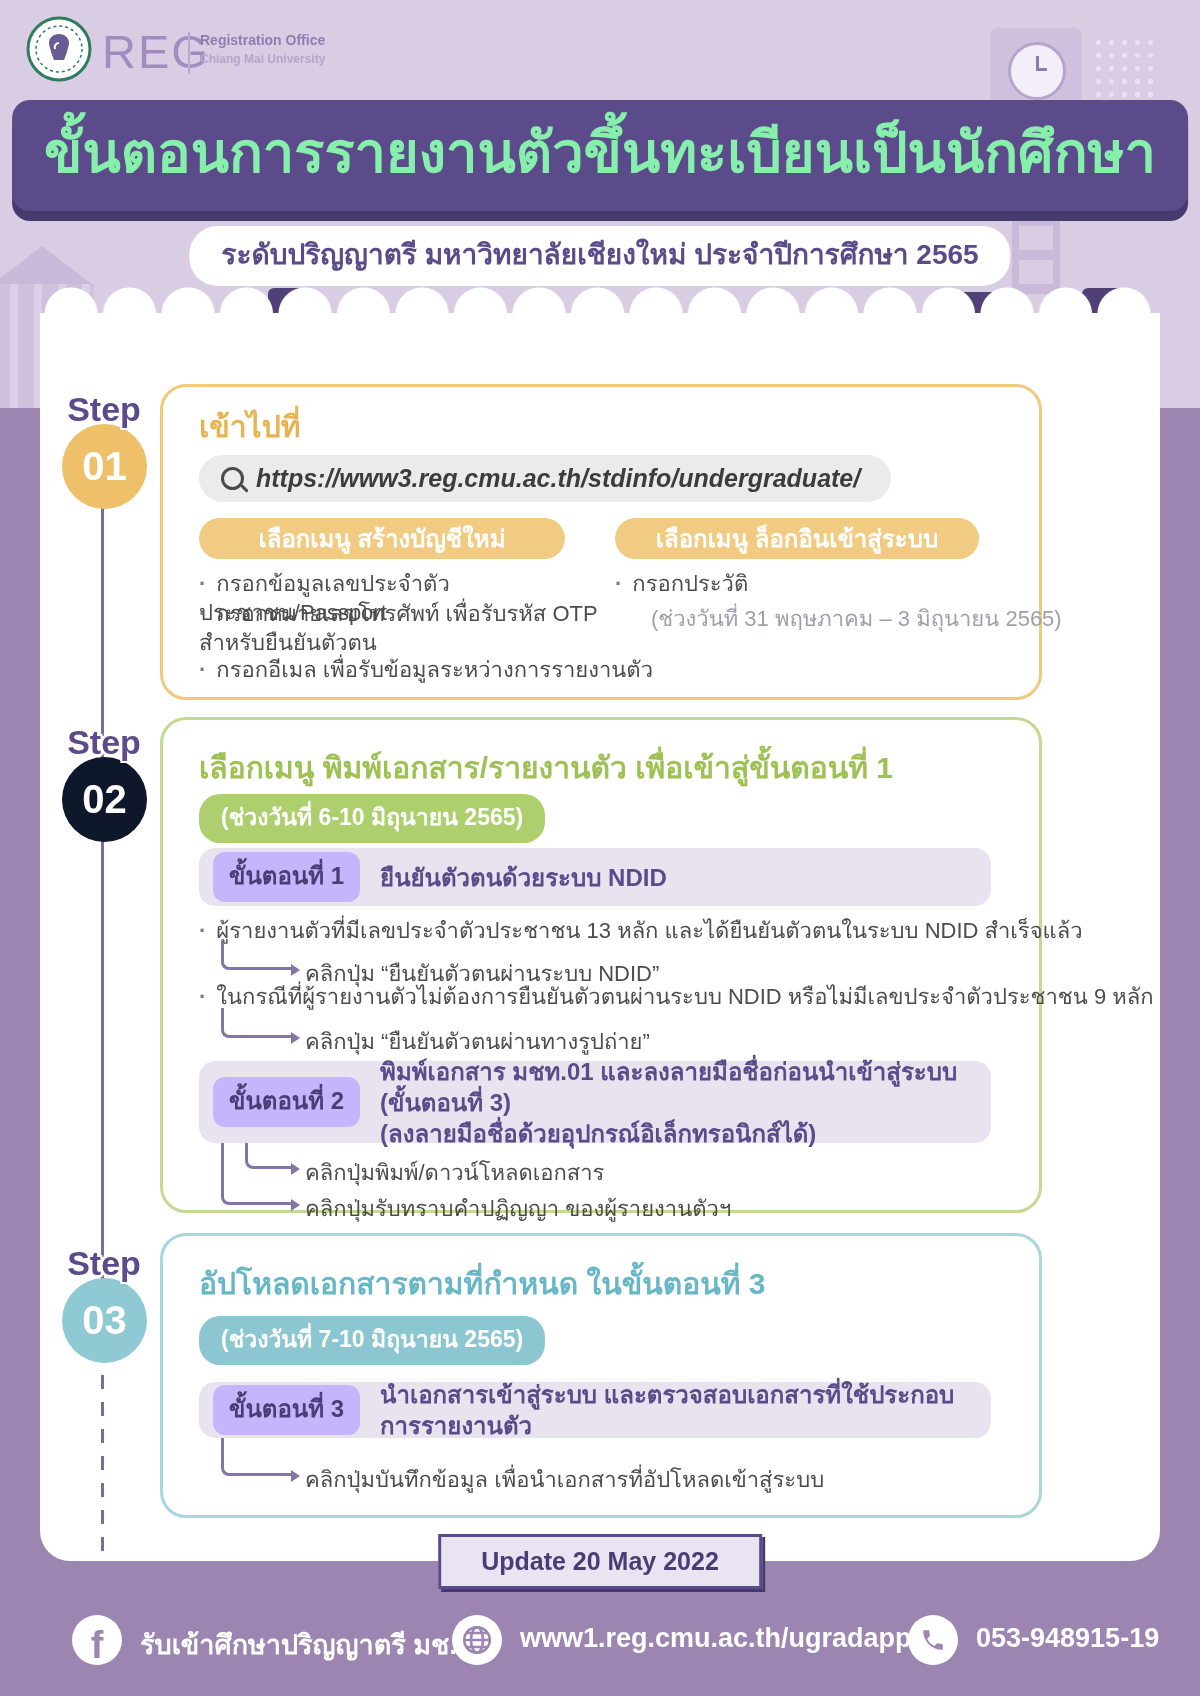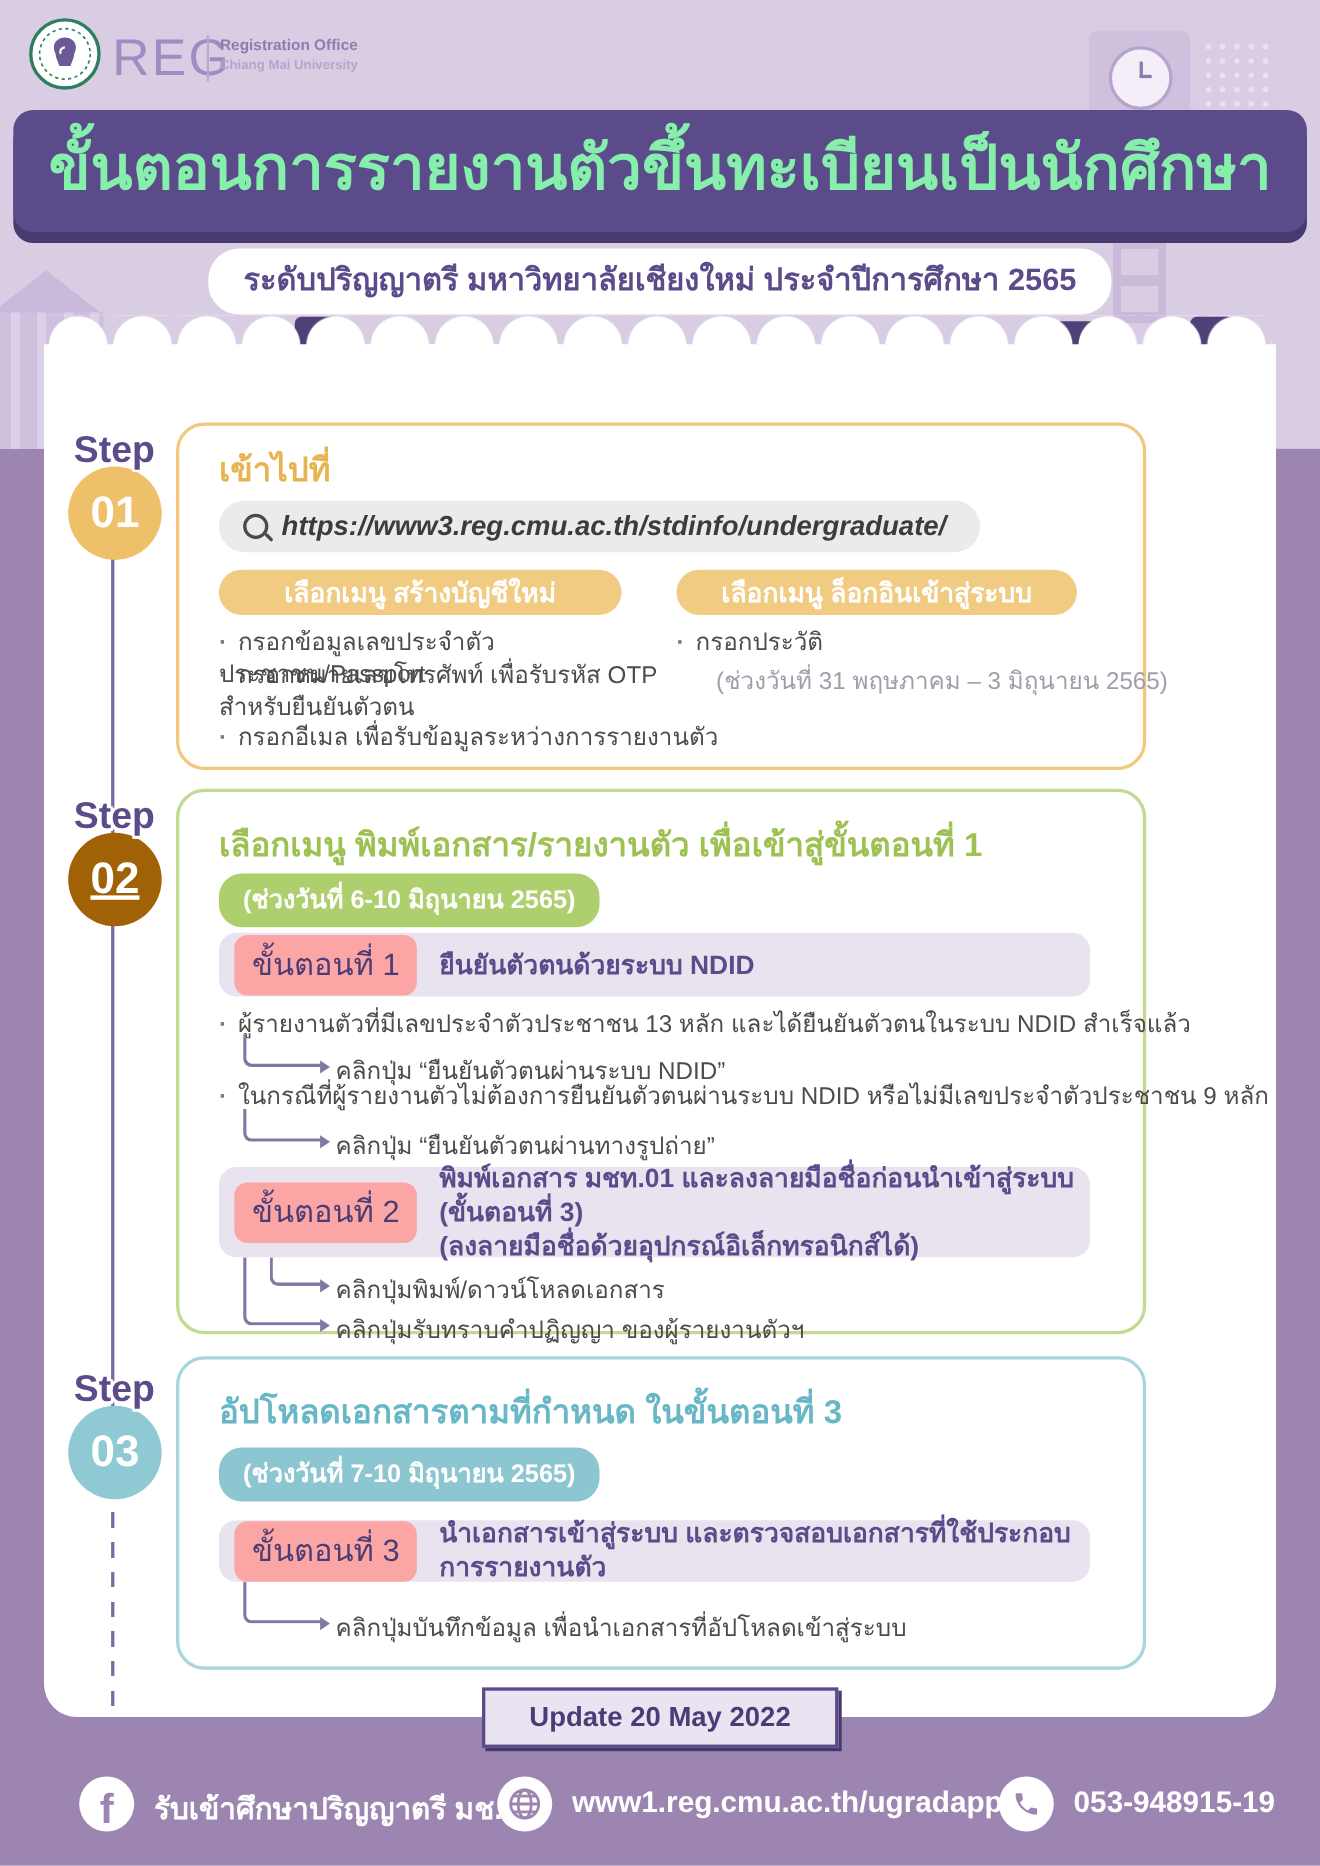--- a/index.html
+++ b/index.html
@@ -43,21 +43,21 @@
   .search-pill{background:#ebebeb;border-radius:24px;height:47px;display:flex;align-items:center;gap:12px;padding:0 22px;box-sizing:border-box;}
   .mag{width:17px;height:17px;border:3px solid #4a4a4a;border-radius:50%;position:relative;flex:0 0 auto;}
   .mag::after{content:"";position:absolute;width:9px;height:3px;background:#4a4a4a;transform:rotate(45deg);right:-8px;bottom:-3px;border-radius:2px;}
   .url-text{font-size:25px;font-weight:700;font-style:italic;color:#3c3c3c;white-space:nowrap;}
   .menu-btn{background:#f2cb83;color:#fff;font-size:24px;font-weight:800;border-radius:22px;height:41px;display:flex;align-items:center;justify-content:center;white-space:nowrap;}
   .bullet{font-size:22px;color:#4c4c4c;line-height:29px;}
   .bullet .dot{color:#7a7a7a;font-weight:800;margin-right:10px;}
   .note-gray{font-size:22px;color:#a39daa;white-space:nowrap;}
   .date-badge{color:#fff;font-size:23px;font-weight:800;border-radius:21px;padding:5px 22px 8px;white-space:nowrap;display:inline-block;}
   .sub-box{background:#e9e3f0;border-radius:16px;display:flex;align-items:center;gap:20px;padding:0 14px;box-sizing:border-box;}
-  .sub-label{background:#fca5a5;border-radius:12px;color:#4a3d75;font-size:28px;font-weight:400;padding:4px 16px 7px;white-space:nowrap;flex:0 0 auto;}
+  .sub-label{background:#c4b5fd;border-radius:12px;color:#4a3d75;font-size:24px;font-weight:700;padding:4px 16px 7px;white-space:nowrap;flex:0 0 auto;}
   .sub-text{color:#5b4b8a;font-size:24px;font-weight:700;line-height:31px;}
   .action{font-size:22px;color:#4c4c4c;white-space:nowrap;z-index:4;}
   .connL{border-left:3px solid #8376a5;border-bottom:3px solid #8376a5;border-bottom-left-radius:8px;box-sizing:border-box;z-index:3;}
   .arrowR{width:0;height:0;border-top:6px solid transparent;border-bottom:6px solid transparent;border-left:9px solid #8376a5;z-index:3;}
   
   .update-badge{left:50%;transform:translateX(-50%);top:1534px;background:#e9e3f2;border:3px solid #5b4b8a;color:#4a3d75;font-size:25px;font-weight:800;padding:10px 40px;white-space:nowrap;z-index:5;box-shadow:3px 3px 0 #46396e;}
   .foot-circ{width:50px;height:50px;background:#fff;border-radius:50%;display:flex;align-items:center;justify-content:center;z-index:3;}
   .foot-text{color:#fff;font-size:27px;font-weight:700;white-space:nowrap;z-index:3;}
   .fb-f{color:#9c86b1;font-size:38px;font-weight:800;line-height:1;margin-top:10px;}
 </style>
@@ -114,21 +114,21 @@
     <div class="abs menu-btn" style="left:36px;top:131px;width:366px;">เลือกเมนู สร้างบัญชีใหม่</div>
     <div class="abs menu-btn" style="left:452px;top:131px;width:364px;">เลือกเมนู ล็อกอินเข้าสู่ระบบ</div>
     <div class="abs bullet" style="left:36px;top:182px;width:410px;"><span class="dot">·</span><span>กรอกข้อมูลเลขประจำตัวประชาชน/Passport</span></div>
     <div class="abs bullet" style="left:36px;top:212px;width:400px;"><span class="dot">·</span><span>กรอกหมายเลขโทรศัพท์ เพื่อรับรหัส OTP สำหรับยืนยันตัวตน</span></div>
     <div class="abs bullet" style="left:36px;top:268px;width:430px;white-space:nowrap;"><span class="dot">·</span><span>กรอกอีเมล เพื่อรับข้อมูลระหว่างการรายงานตัว</span></div>
     <div class="abs bullet" style="left:452px;top:182px;white-space:nowrap;"><span class="dot">·</span><span>กรอกประวัติ</span></div>
     <div class="abs note-gray" style="left:488px;top:214px;">(ช่วงวันที่ 31 พฤษภาคม – 3 มิถุนายน 2565)</div>
   </div>
 
   <div class="abs step-word" style="left:56px;top:723px;">Step</div>
-  <div class="abs step-circle" style="left:62px;top:757px;background:#a16207;text-decoration:underline;">
+  <div class="abs step-circle" style="left:62px;top:757px;background:#0f172a;">
       <span>02</span>
     </div>
 
   <div class="abs stepbox" style="top:717px;height:496px;border:3px solid #c3da92;">
     <div class="abs h-green" style="left:36px;top:24px;">เลือกเมนู พิมพ์เอกสาร/รายงานตัว เพื่อเข้าสู่ขั้นตอนที่ 1</div>
     <div class="abs date-badge" style="left:36px;top:74px;background:#aecf6d;">(ช่วงวันที่ 6-10 มิถุนายน 2565)</div>
     <div class="abs sub-box" style="left:36px;top:128px;width:792px;height:58px;">
       <span class="sub-label">ขั้นตอนที่ 1</span>
       <span class="sub-text">ยืนยันตัวตนด้วยระบบ NDID</span>
     </div>

